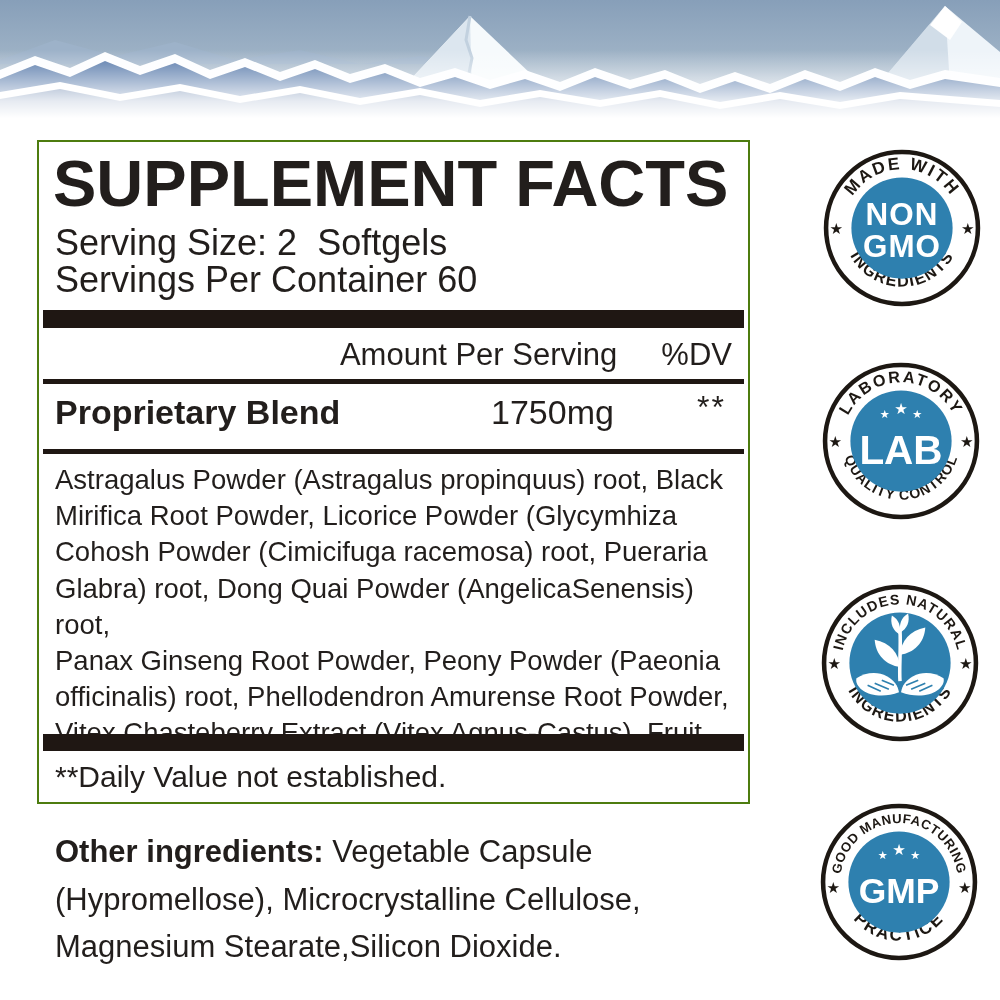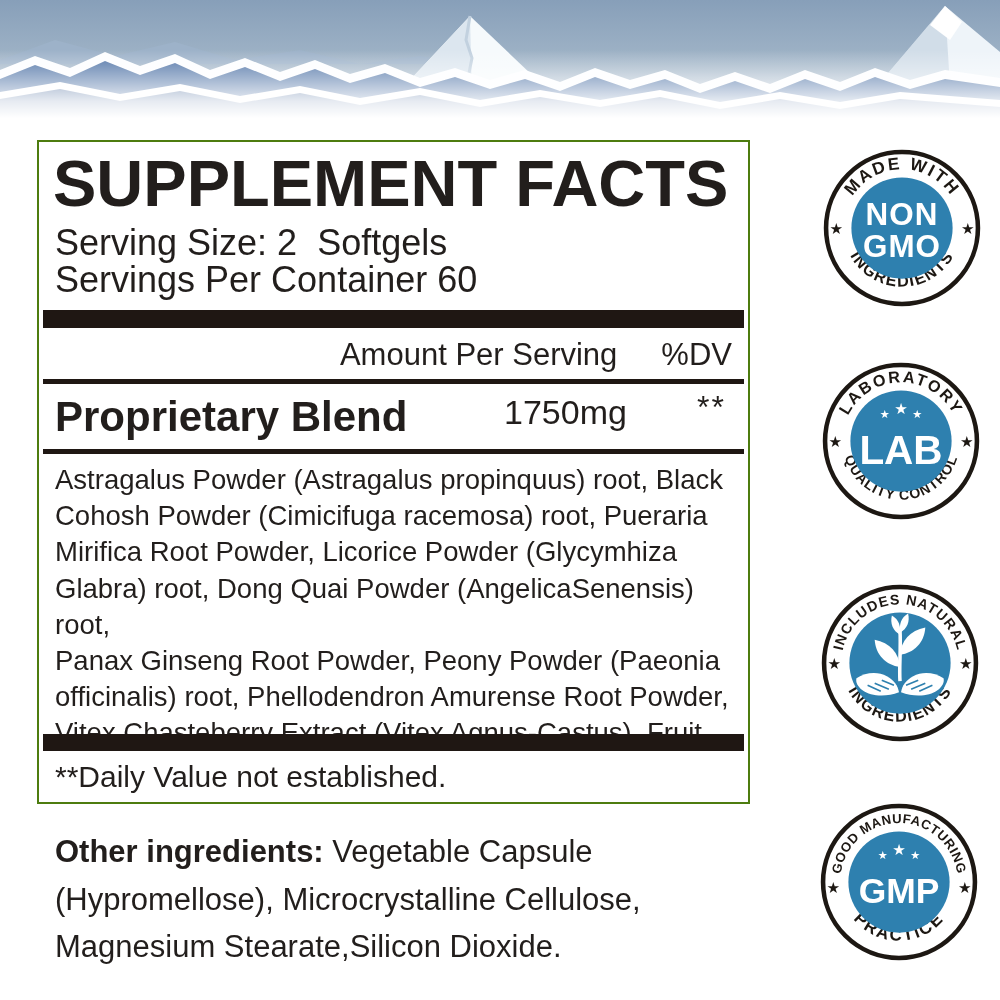--- a/index.html
+++ b/index.html
@@ -18,22 +18,22 @@
   .s1{top:80px;}
   .s2{top:117px;}
   .bar{position:absolute;left:4px;right:4px;background:#1f1713;}
   .bar1{top:168px;height:18px;}
   .bar2{top:592px;height:17px;}
   .hairline{position:absolute;left:4px;right:4px;background:#1f1713;height:5px;}
   .hl1{top:237px;}
   .hl2{top:307px;}
   .amount-row{position:absolute;top:195px;right:16px;display:flex;gap:44px;font-size:31px;margin-left:48px;}
   .blend-row{position:absolute;top:251px;left:0;right:0;height:48px;}
-  .blend-name{position:absolute;left:16px;top:0;font-size:42px;font-weight:bold;}
-  .blend-amount{position:absolute;left:452px;top:0;font-size:34px;margin-left:13px;}
+  .blend-name{position:absolute;left:16px;top:0;font-size:34px;font-weight:bold;}
+  .blend-amount{position:absolute;left:452px;top:0;font-size:34px;}
   .blend-dv{position:absolute;right:22px;top:-4px;font-size:32px;letter-spacing:2px;}
   .para{position:absolute;left:16px;right:6px;top:320px;font-size:27.5px;line-height:36.2px;}
   .dv-note{position:absolute;left:16px;top:618px;font-size:30px;}
   
   .other{position:absolute;left:55px;top:828px;width:680px;font-size:31px;line-height:47.5px;}
   .other b{font-weight:bold;}
   
   .badge{position:absolute;width:162px;height:162px;}
   .b1{left:821px;top:147px;}
   .b2{left:820px;top:360px;}
@@ -95,22 +95,22 @@
     </div>
     <div class="hairline hl1"></div>
     <div class="blend-row">
       <span class="blend-name">Proprietary Blend</span>
       <span class="blend-amount">1750mg</span>
       <span class="blend-dv">**</span>
     </div>
     <div class="hairline hl2"></div>
     <div class="para">
       <div>Astragalus Powder (Astragalus propinquus) root, Black</div>
+      <div>Mirifica Root Powder, Licorice Powder (Glycymhiza</div>
       <div>Cohosh Powder (Cimicifuga racemosa) root, Pueraria</div>
-      <div>Mirifica Root Powder, Licorice Powder (Glycymhiza</div>
       <div>Glabra) root, Dong Quai Powder (AngelicaSenensis) root,</div>
       <div>Panax Ginseng Root Powder, Peony Powder (Paeonia</div>
       <div>officinalis) root, Phellodendron Amurense Root Powder,</div>
       <div>Vitex Chasteberry Extract (Vitex Agnus-Castus), Fruit</div>
     </div>
     <div class="bar bar2"></div>
     <div class="dv-note">**Daily Value not established.</div>
   </div>
 
   <div class="other">

